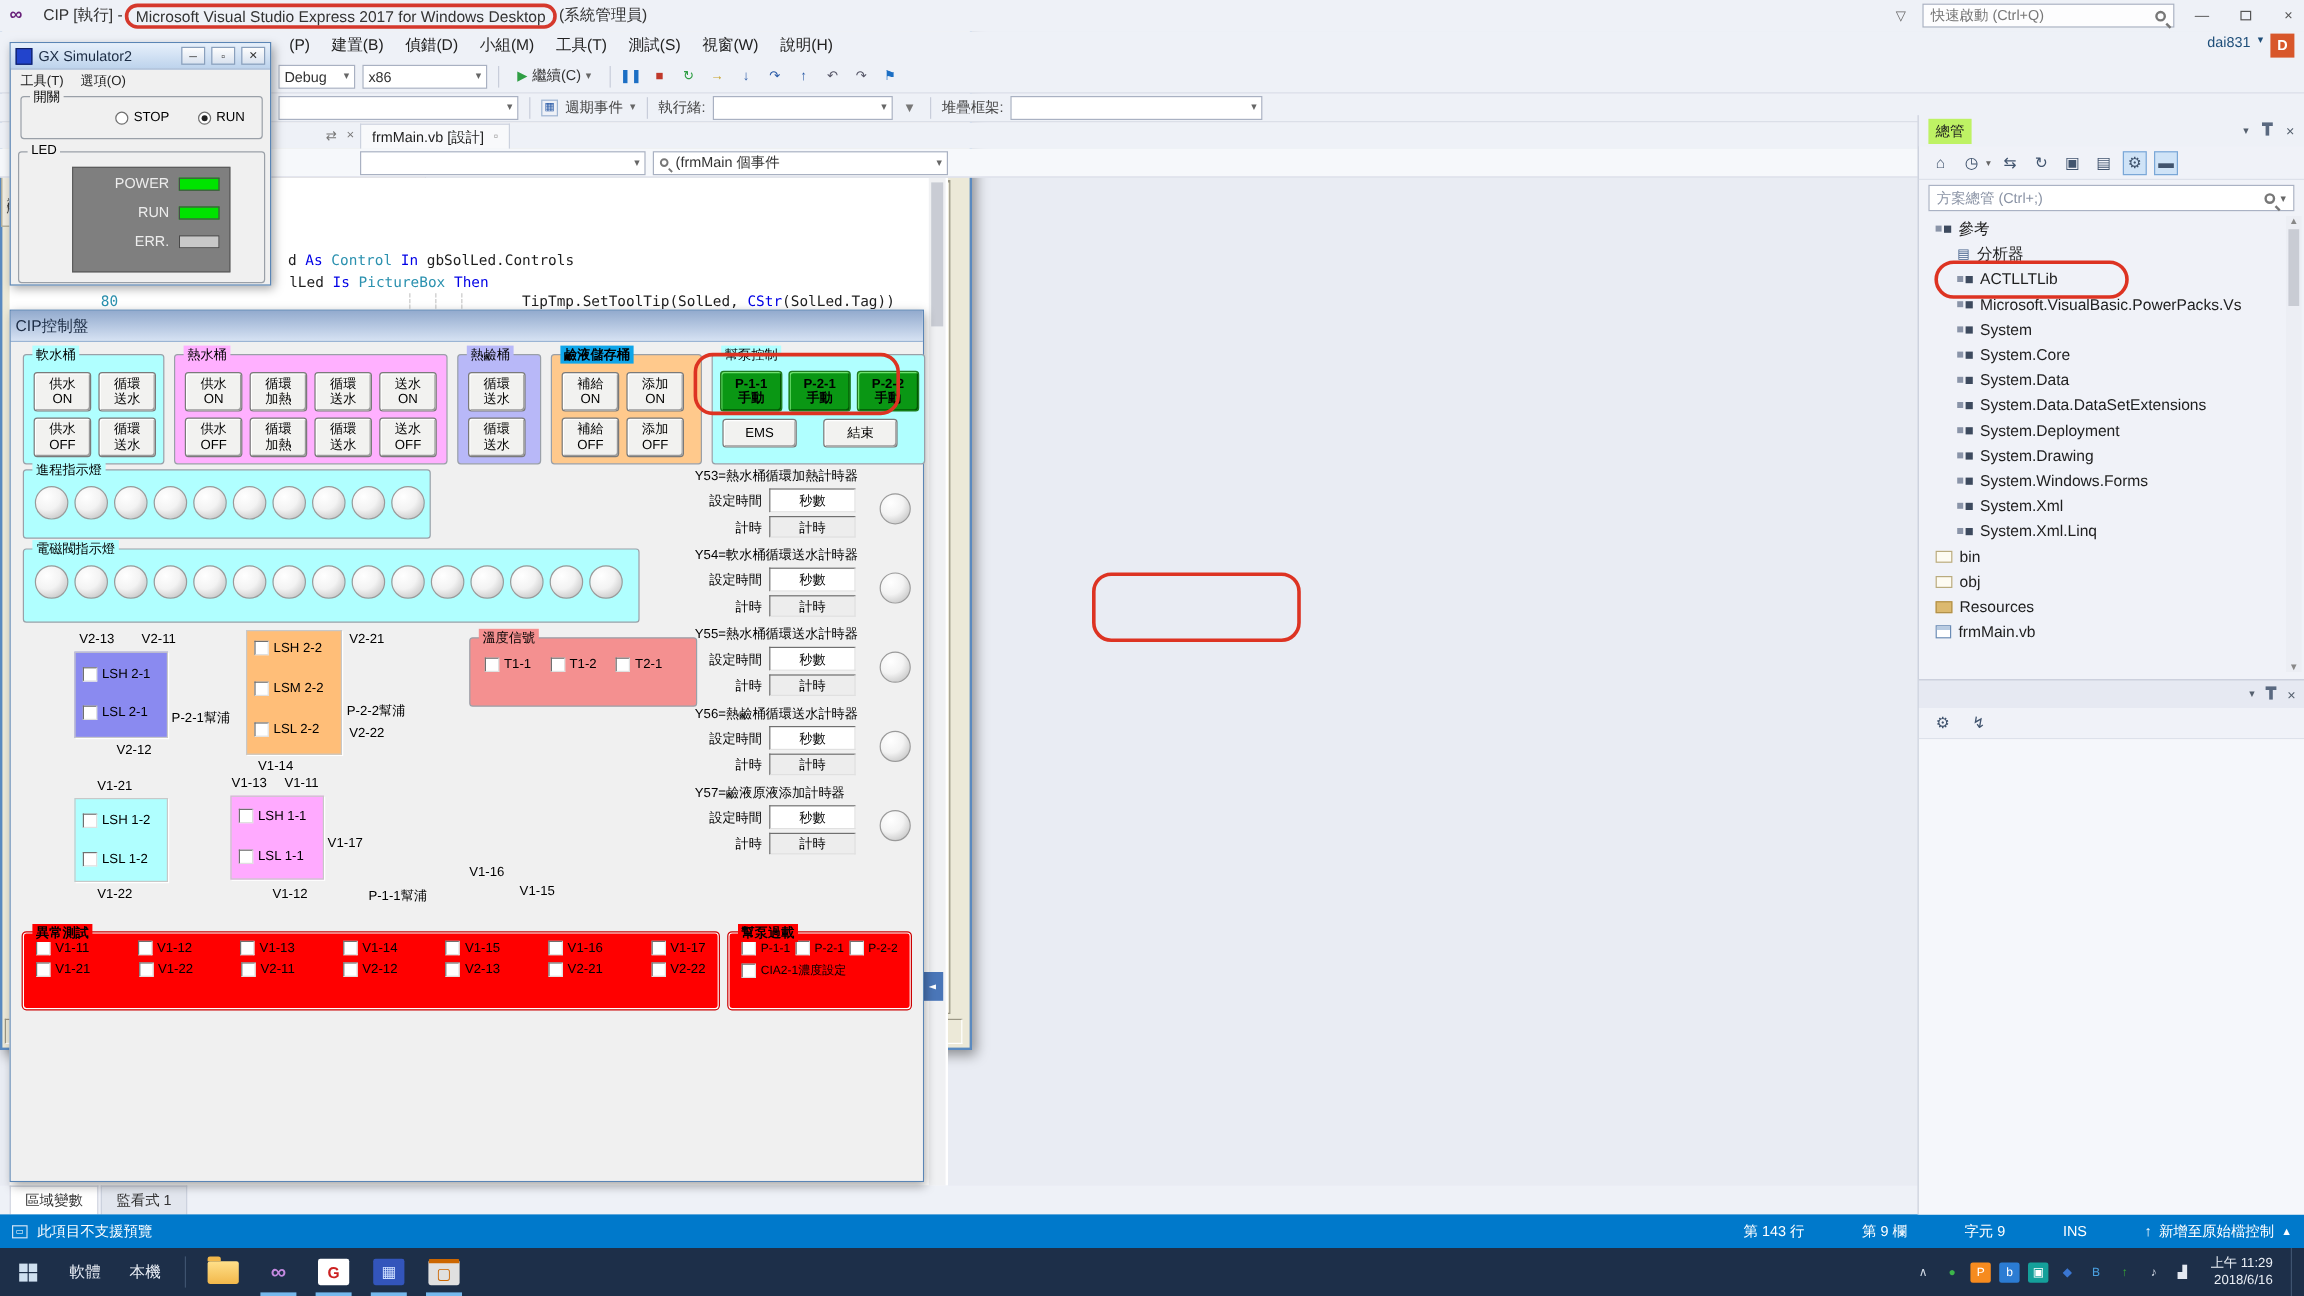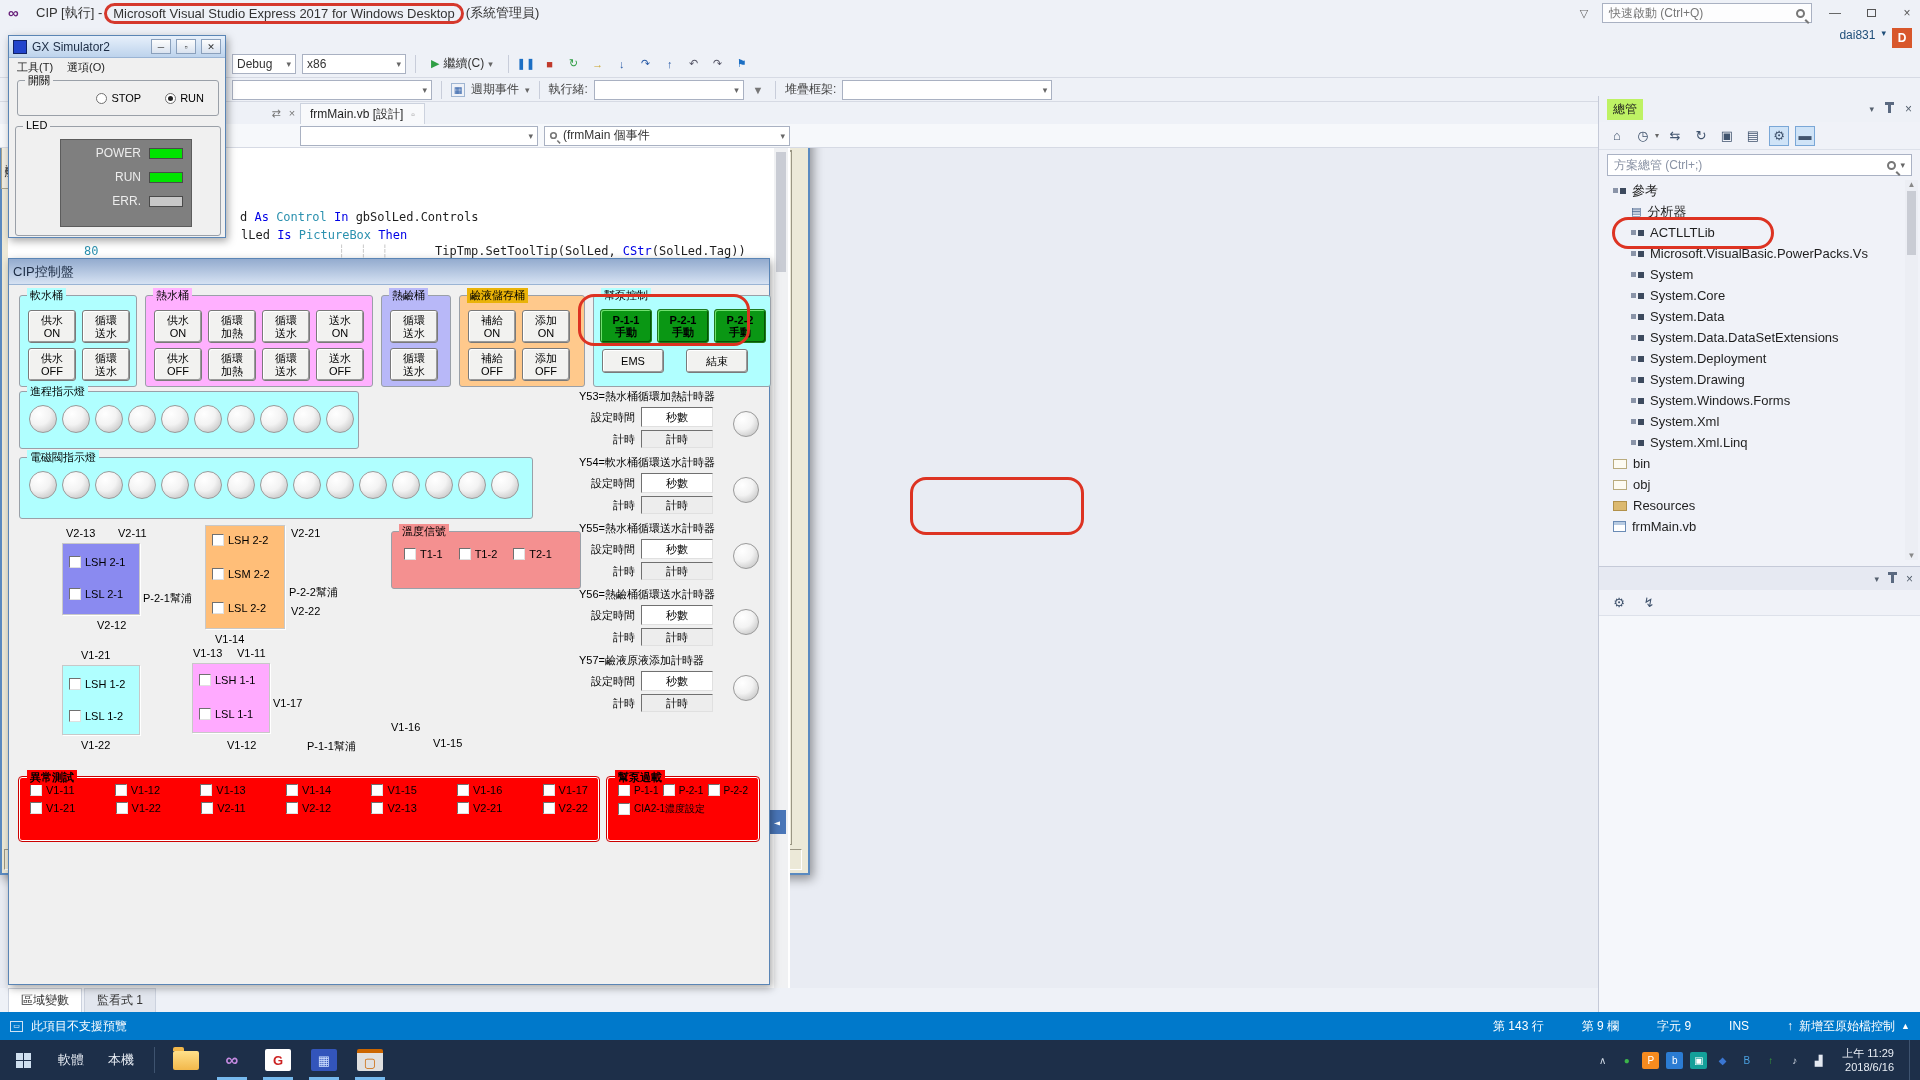--- a/index.html
+++ b/index.html
@@ -34,21 +34,21 @@
   .codeline{position:absolute;white-space:pre;}
   .kw{color:#0000e6;} .ty{color:#2b91af;} .id{color:#1e1e1e;}
   .lnum{position:absolute;color:#2b91af;font-size:12px;}
   .vscroll{position:absolute;right:2px;top:0;width:14px;height:100%;background:#f0f1f3;}
   .vthumb{position:absolute;left:2px;top:4px;width:10px;height:120px;background:#c9ccd4;}
   .collapsebtn{position:absolute;left:760px;top:662px;width:18px;height:24px;background:#4a76b8;color:#fff;font-size:10px;display:flex;align-items:center;justify-content:center;}
   #vs-bottomtabs{position:absolute;left:0;top:988px;width:1920px;height:24px;background:#eef1f7;display:flex;align-items:flex-end;padding-left:8px;z-index:3;font-size:12px;}
   .paneltab{padding:3px 12px;border:1px solid #ccd2de;border-bottom:none;background:#e2e6ee;color:#333;margin-right:2px;}
   .paneltab.active{background:#fff;}
   #vs-status{position:absolute;left:0;top:1012px;width:1920px;height:28px;background:#0079cb;color:#fff;display:flex;align-items:center;font-size:12px;z-index:3;padding:0 10px;gap:8px;}
-  #vs-status .right{margin-left:auto;display:flex;gap:38px;align-items:center;}
+  #vs-status .right{margin-left:auto;display:flex;gap:48px;align-items:center;}
   
   .cwin{position:absolute;border:1px solid #5a85b5;box-shadow:2px 3px 8px rgba(0,0,0,.35);background:#f0f0f0;}
   .ctitle{height:22px;background:linear-gradient(#e7f0fb,#bdd3ec);display:flex;align-items:center;padding:0 4px;gap:5px;font-size:12px;color:#1c2c44;border-bottom:1px solid #9ab4d4;}
   .ctitle .grow{flex:1;}
   .cbtn{width:20px;height:15px;border:1px solid #8aa0bc;background:linear-gradient(#fdfdfd,#d9e2ef);font-size:9px;display:flex;align-items:center;justify-content:center;color:#333;}
   .gbox{position:relative;border:1px solid #9aa0a8;border-radius:3px;}
   .gbox>.glabel{position:absolute;top:-8px;left:7px;padding:0 3px;font-size:11px;background:#f0f0f0;white-space:nowrap;}
   .b3{background:#f2f2f0;border:1px solid #7a7a7a;border-radius:3px;box-shadow:inset 1px 1px 0 #ffffff,inset -1px -1px 0 #9a9a9a;display:flex;align-items:center;justify-content:center;text-align:center;font-size:11px;line-height:1.1;white-space:pre;color:#000;}
   .cb{display:inline-flex;align-items:center;gap:4px;font-size:11px;color:#000;white-space:nowrap;}
   .cb .box{width:12px;height:12px;background:#fff;border:1px solid;border-color:#707070 #e0e0e0 #e0e0e0 #707070;flex:0 0 auto;}
@@ -173,20 +173,21 @@
     </div>
     <span class="wbtn">—</span>
     <span class="wbtn">
         <span class="maxglyph"></span>
       </span>
     <span class="wbtn">×</span>
   </div>
 </div>
 
 <div id="vs-menu">
+  <span id="vs-menu-items"><span class="menu-item">(P)</span><span class="menu-item">建置(B)</span><span class="menu-item">偵錯(D)</span><span class="menu-item">小組(M)</span><span class="menu-item">工具(T)</span><span class="menu-item">測試(S)</span><span class="menu-item">視窗(W)</span><span class="menu-item">說明(H)</span></span>
   <div id="vs-user">
     <span>dai831</span>
     <span style="font-size:9px;">▾</span>
     <span class="avatar">D</span>
   </div>
 </div>
 
 <div id="vs-tb1">
   <div class="combo" style="width:64px;">
       <span>Debug</span>
@@ -395,21 +396,21 @@
         <div class="gbox tankgrp" style="background: rgb(184, 184, 248); width: 70px;">
           <span class="glabel" style="background: rgb(184, 184, 248);">熱鹼桶</span>
           <div class="tcol">
             <button class="b3 tbtn2">循環
 送水</button>
             <button class="b3 tbtn2">循環
 送水</button>
           </div>
         </div>
         <div class="gbox tankgrp" style="background: rgb(255, 201, 140); width: 126px;">
-          <span class="glabel" style="background: #eab308;">鹼液儲存桶</span>
+          <span class="glabel" style="background: #0ea5e9; font-weight: bold;">鹼液儲存桶</span>
           <div class="tcol">
             <button class="b3 tbtn2">補給
 ON</button>
             <button class="b3 tbtn2">補給
 OFF</button>
           </div>
           <div class="tcol">
             <button class="b3 tbtn2">添加
 ON</button>
             <button class="b3 tbtn2">添加

